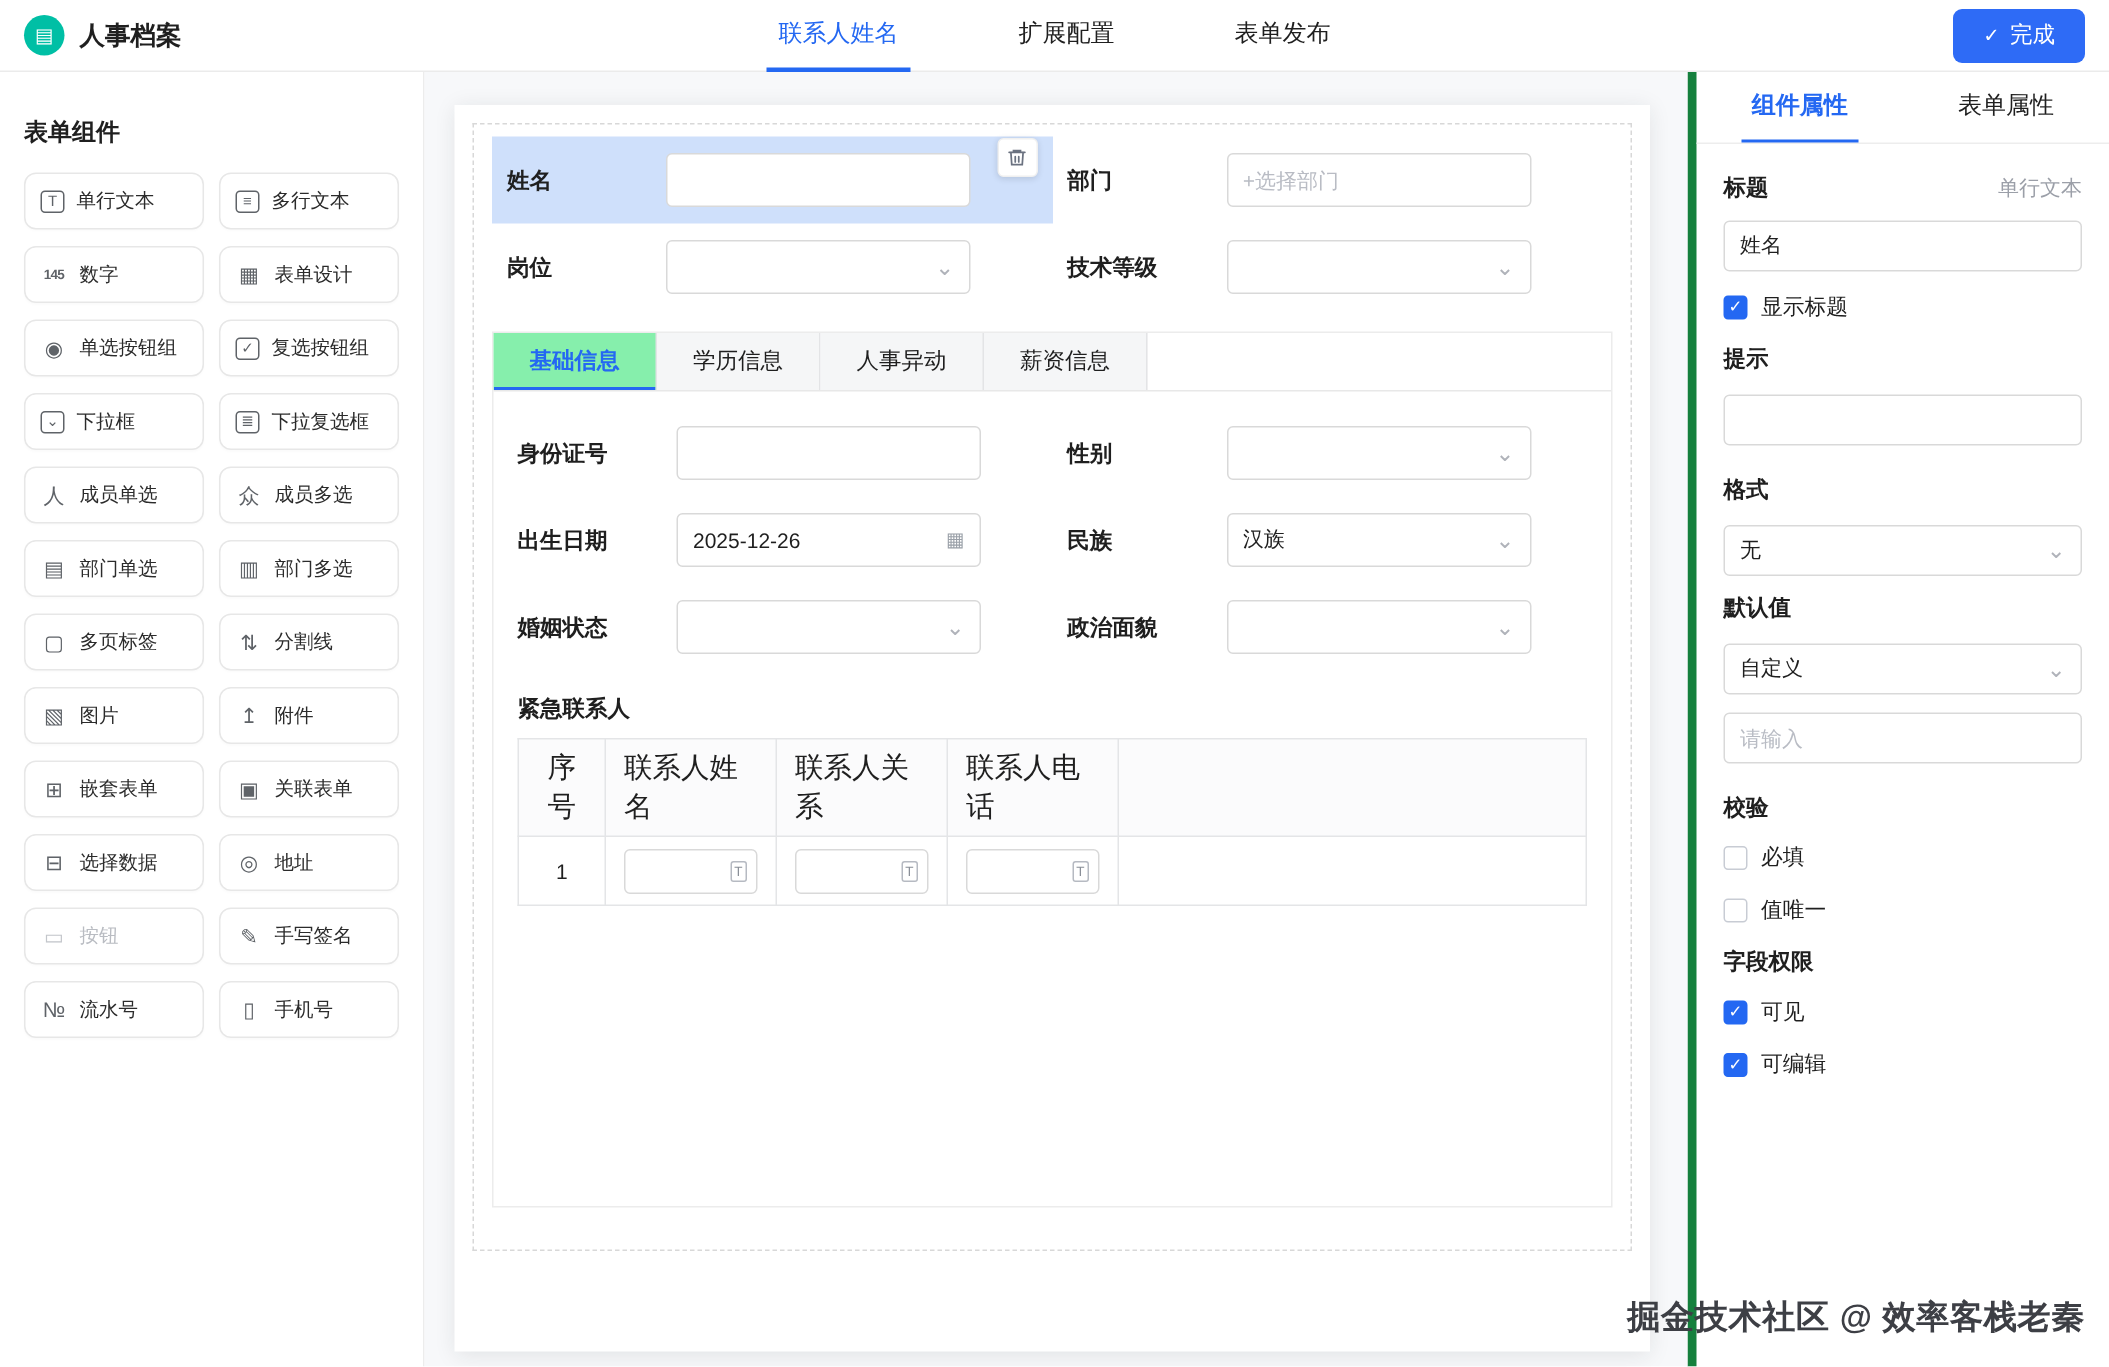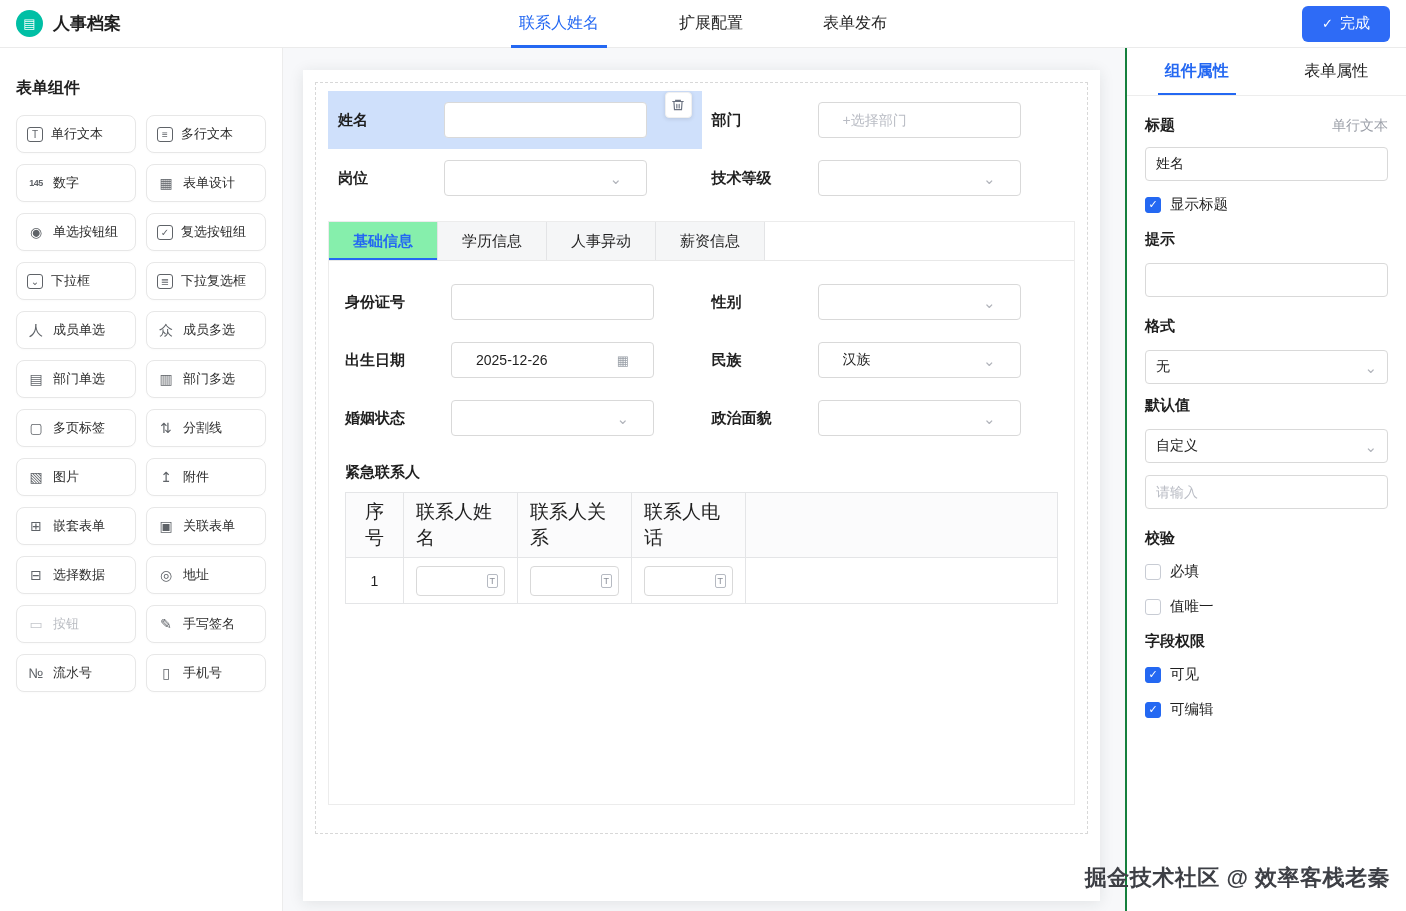--- a/index.html
+++ b/index.html
@@ -31,21 +31,21 @@
   .comp-item.disabled .ci {color:#c3c6cb; border-color:#c3c6cb;}
   .cl {white-space:nowrap;}
 
   
   .main {flex:1; background:#f7f8fa; padding:22px 25px 10px 20px; position:relative; min-width:0;}
   .canvas-card {width:100%; height:100%; background:#fff; box-shadow:0 2px 14px rgba(31,35,41,.10); padding:12px;}
   .form-zone {border:1px dashed #d8d8d8; height:752px; padding:8px 12px 12px;}
   .frow {display:flex;}
   .fcol {width:50%; display:flex; align-items:center; padding:11px 10px; position:relative;}
   .fcol label {width:106px; font-size:15px; font-weight:700; color:#1f1f1f; flex:none;}
-  .ctrl {width:203px; height:36px; border:1px solid #d9d9d9; border-radius:4px; background:#fff; font-size:14px; color:#1f1f1f; padding:0 24px; display:flex; align-items:center; justify-content:space-between;}
+  .ctrl {width:203px; height:36px; border:1px solid #d9d9d9; border-radius:4px; background:#fff; font-size:14px; color:#1f1f1f; padding:0 10px; display:flex; align-items:center; justify-content:space-between;}
   input.ctrl {display:inline-block; line-height:34px; outline:none;}
   input.ctrl::placeholder {color:#b9bcc4;}
   .fcol.selected {background:#cfe0fb;}
   .trash-btn {position:absolute; top:1px; right:10px; width:27px; height:26px; background:#fff; border:1px solid #f0f0f0; border-radius:4px; display:flex; align-items:center; justify-content:center; cursor:pointer; box-shadow:0 1px 4px rgba(0,0,0,.12);}
   .chev {color:#b0b3ba; font-size:15px; line-height:1; flex:none;}
   .cal {color:#9aa0a8; font-size:13px; flex:none;}
   .select .val, .date .val {flex:1; white-space:nowrap; overflow:hidden;}
 
   
   .tabs-widget {margin-top:14px; border:1px solid #ececec; min-height:584px; background:#fff;}
@@ -59,21 +59,21 @@
   .contact-table {border-collapse:collapse; width:calc(100% - 20px); margin:0 10px; font-size:14px;}
   .contact-table th, .contact-table td {border:1px solid #e4e5e7; padding:6px 12px; text-align:left; color:#1f1f1f;}
   .contact-table th {background:#fbfbfc; font-weight:500; height:40px; font-size:19px;}
   .c-idx {width:58px; text-align:center !important;}
   .col-name, .col-rel, .col-tel {width:114px;}
   .contact-table td {height:46px;}
   .cell-input {height:30px; border:1px solid #d9d9d9; border-radius:4px; background:#fff; display:flex; align-items:center; justify-content:flex-end; padding:0 6px; cursor:text;}
   .ti {font-size:9px; color:#8a8f98; border:1px solid #b6bac2; border-radius:2px; line-height:10px; padding:1px 2px;}
 
   
-  .props {width:281px; background:#fff; border-left:2px solid #15803d; flex:none; display:flex; flex-direction:column;}
+  .props {width:281px; background:#fff; border-left:6px solid #15803d; flex:none; display:flex; flex-direction:column;}
   .props-tabs {display:flex; border-bottom:1px solid #ededed; height:48px; flex:none;}
   .props-tab {flex:1; text-align:center; line-height:46px; font-size:16px; color:#1f1f1f; cursor:pointer; position:relative;}
   .props-tab.active {color:#2468f2; font-weight:700;}
   .props-tab.active::after {content:""; position:absolute; left:50%; transform:translateX(-50%); bottom:0; width:78px; height:2px; background:#2468f2;}
   .props-body {padding:16px 18px; overflow:hidden;}
   .p-row-split {display:flex; justify-content:space-between; align-items:center; margin:4px 0 12px;}
   .p-label {font-size:15px; font-weight:700; color:#1f1f1f;}
   .p-type {font-size:14px; color:#9b9fa8;}
   .p-input {width:100%; height:34px; border:1px solid #d9d9d9; border-radius:4px; padding:0 10px; font-size:14px; color:#1f1f1f; margin-bottom:14px; outline:none;}
   .p-input::placeholder {color:#b9bcc4;}

